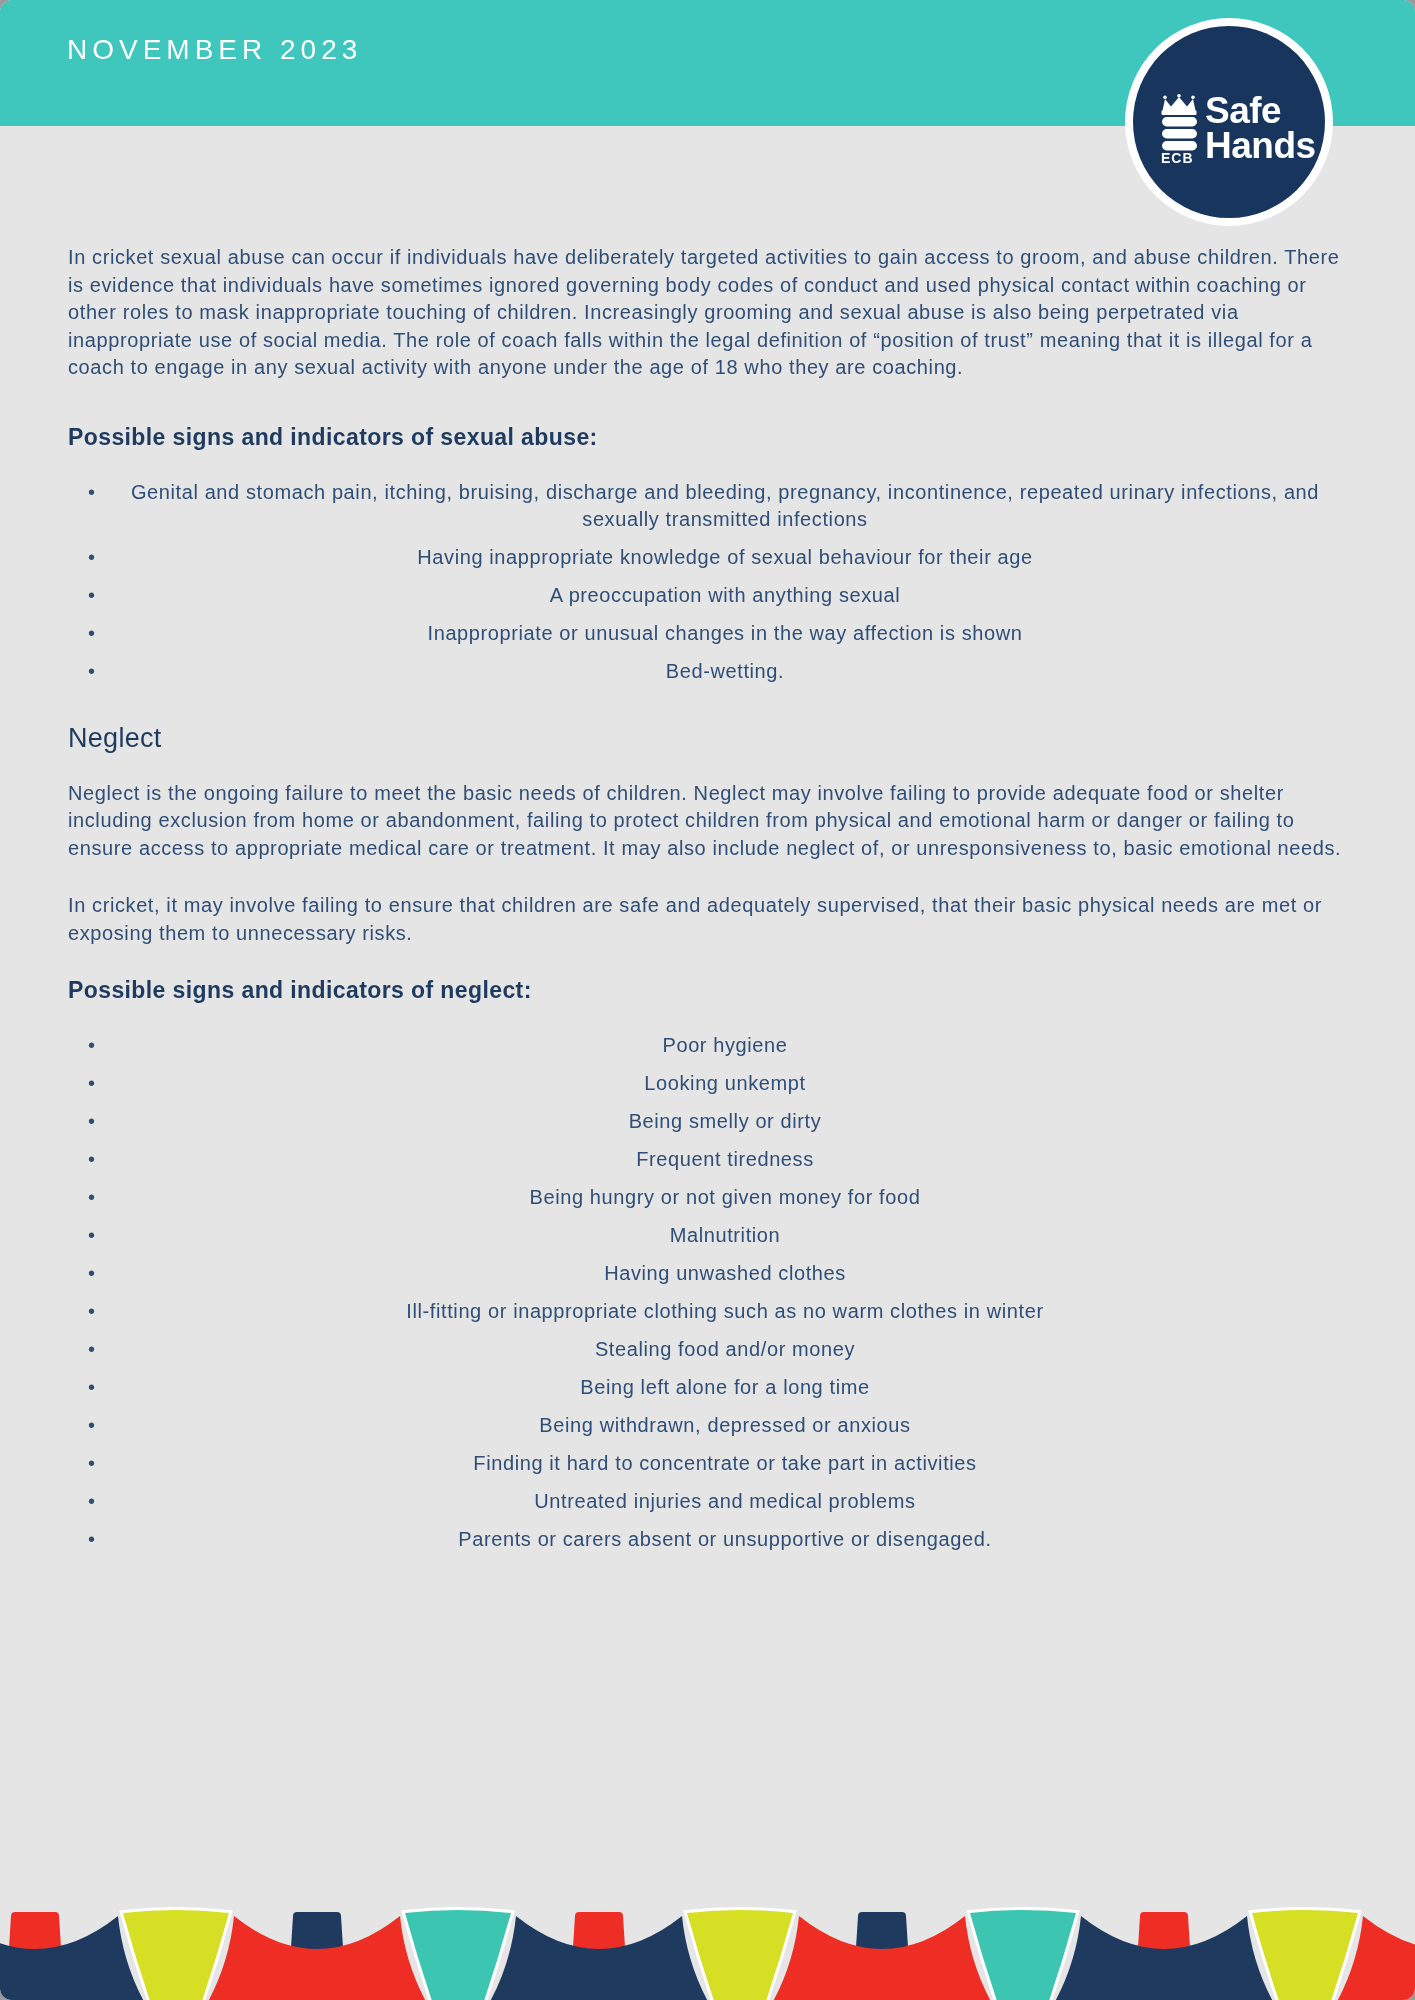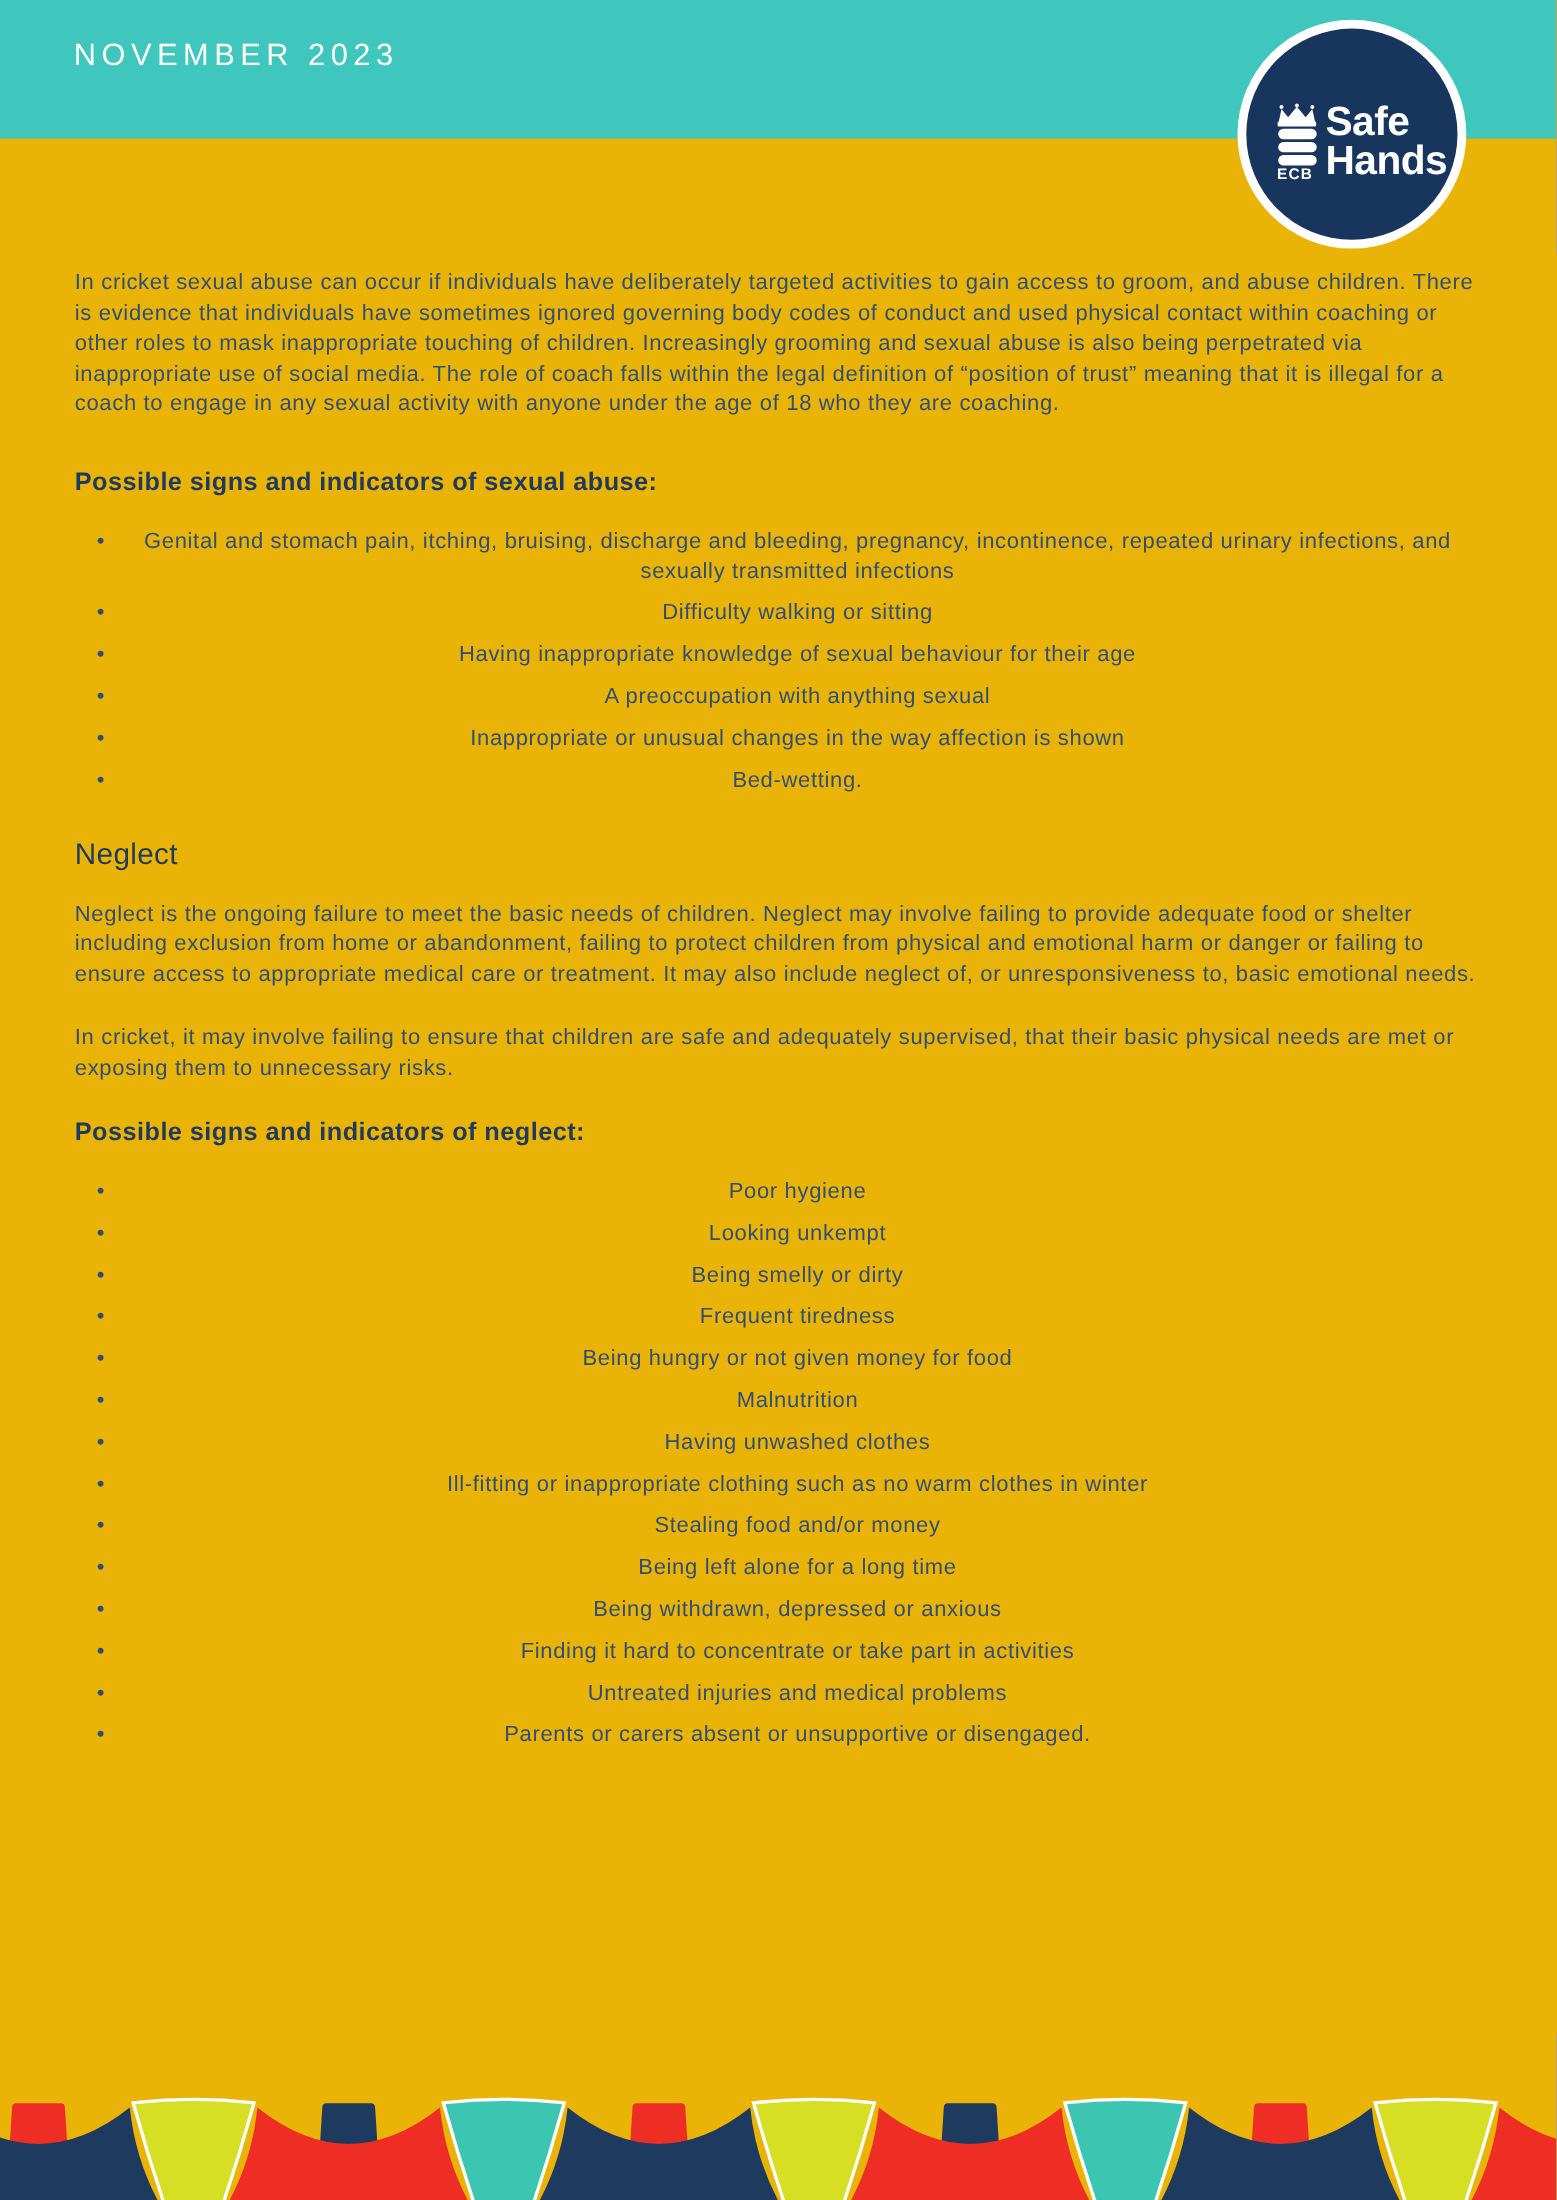--- a/index.html
+++ b/index.html
@@ -1,20 +1,21 @@
 <!DOCTYPE html>
 <html><head>
 <meta charset="utf-8">
 <title></title>
 <style>
   html,body { margin:0; padding:0; background:#9a9a9a; }
   .page {
     position:relative; width:1415px; height:2000px; margin:0 auto;
-    background:#eab308; overflow:hidden;
+    background:#e5e5e5; overflow:hidden;
     font-family:"Liberation Sans", sans-serif;
+    border-radius:12px;
     -webkit-font-smoothing:antialiased;
   }
   .band {
     position:absolute; top:0; left:0; width:100%; height:126px;
     background:var(--teal,#3fc6bd);
   }
   .date {
     position:absolute; left:67px; top:34px;
     font-size:28px; letter-spacing:5px; color:#ffffff; font-weight:normal;
   }
@@ -74,21 +75,20 @@
     <text x="81" y="106" font-size="37" font-weight="bold" fill="#ffffff" letter-spacing="-0.5">Safe</text>
     <text x="81" y="141" font-size="37" font-weight="bold" fill="#ffffff" letter-spacing="-0.5">Hands</text>
   </svg>
 
   <main class="content">
     <p class="p-intro">In cricket sexual abuse can occur if individuals have deliberately targeted activities to gain access to groom, and abuse children. There is evidence that individuals have sometimes ignored governing body codes of conduct and used physical contact within coaching or other roles to mask inappropriate touching of children. Increasingly grooming and sexual abuse is also being perpetrated via inappropriate use of social media. The role of coach falls within the legal definition of “position of trust” meaning that it is illegal for a coach to engage in any sexual activity with anyone under the age of 18 who they are coaching.</p>
 
     <h3 class="sub">Possible signs and indicators of sexual abuse:</h3>
     <ul class="bullets">
         <li>Genital and stomach pain, itching, bruising, discharge and bleeding, pregnancy, incontinence, repeated urinary infections, and sexually transmitted infections</li>
-        <li>Difficulty walking or sitting</li>
         <li>Having inappropriate knowledge of sexual behaviour for their age</li>
         <li>A preoccupation with anything sexual</li>
         <li>Inappropriate or unusual changes in the way affection is shown</li>
         <li>Bed-wetting.</li>
       </ul>
 
     <h2 class="big">Neglect</h2>
     <p class="after-big">Neglect is the ongoing failure to meet the basic needs of children. Neglect may involve failing to provide adequate food or shelter including exclusion from home or abandonment, failing to protect children from physical and emotional harm or danger or failing to ensure access to appropriate medical care or treatment. It may also include neglect of, or unresponsiveness to, basic emotional needs.</p>
     <p class="gap">In cricket, it may involve failing to ensure that children are safe and adequately supervised, that their basic physical needs are met or exposing them to unnecessary risks.</p>
 

